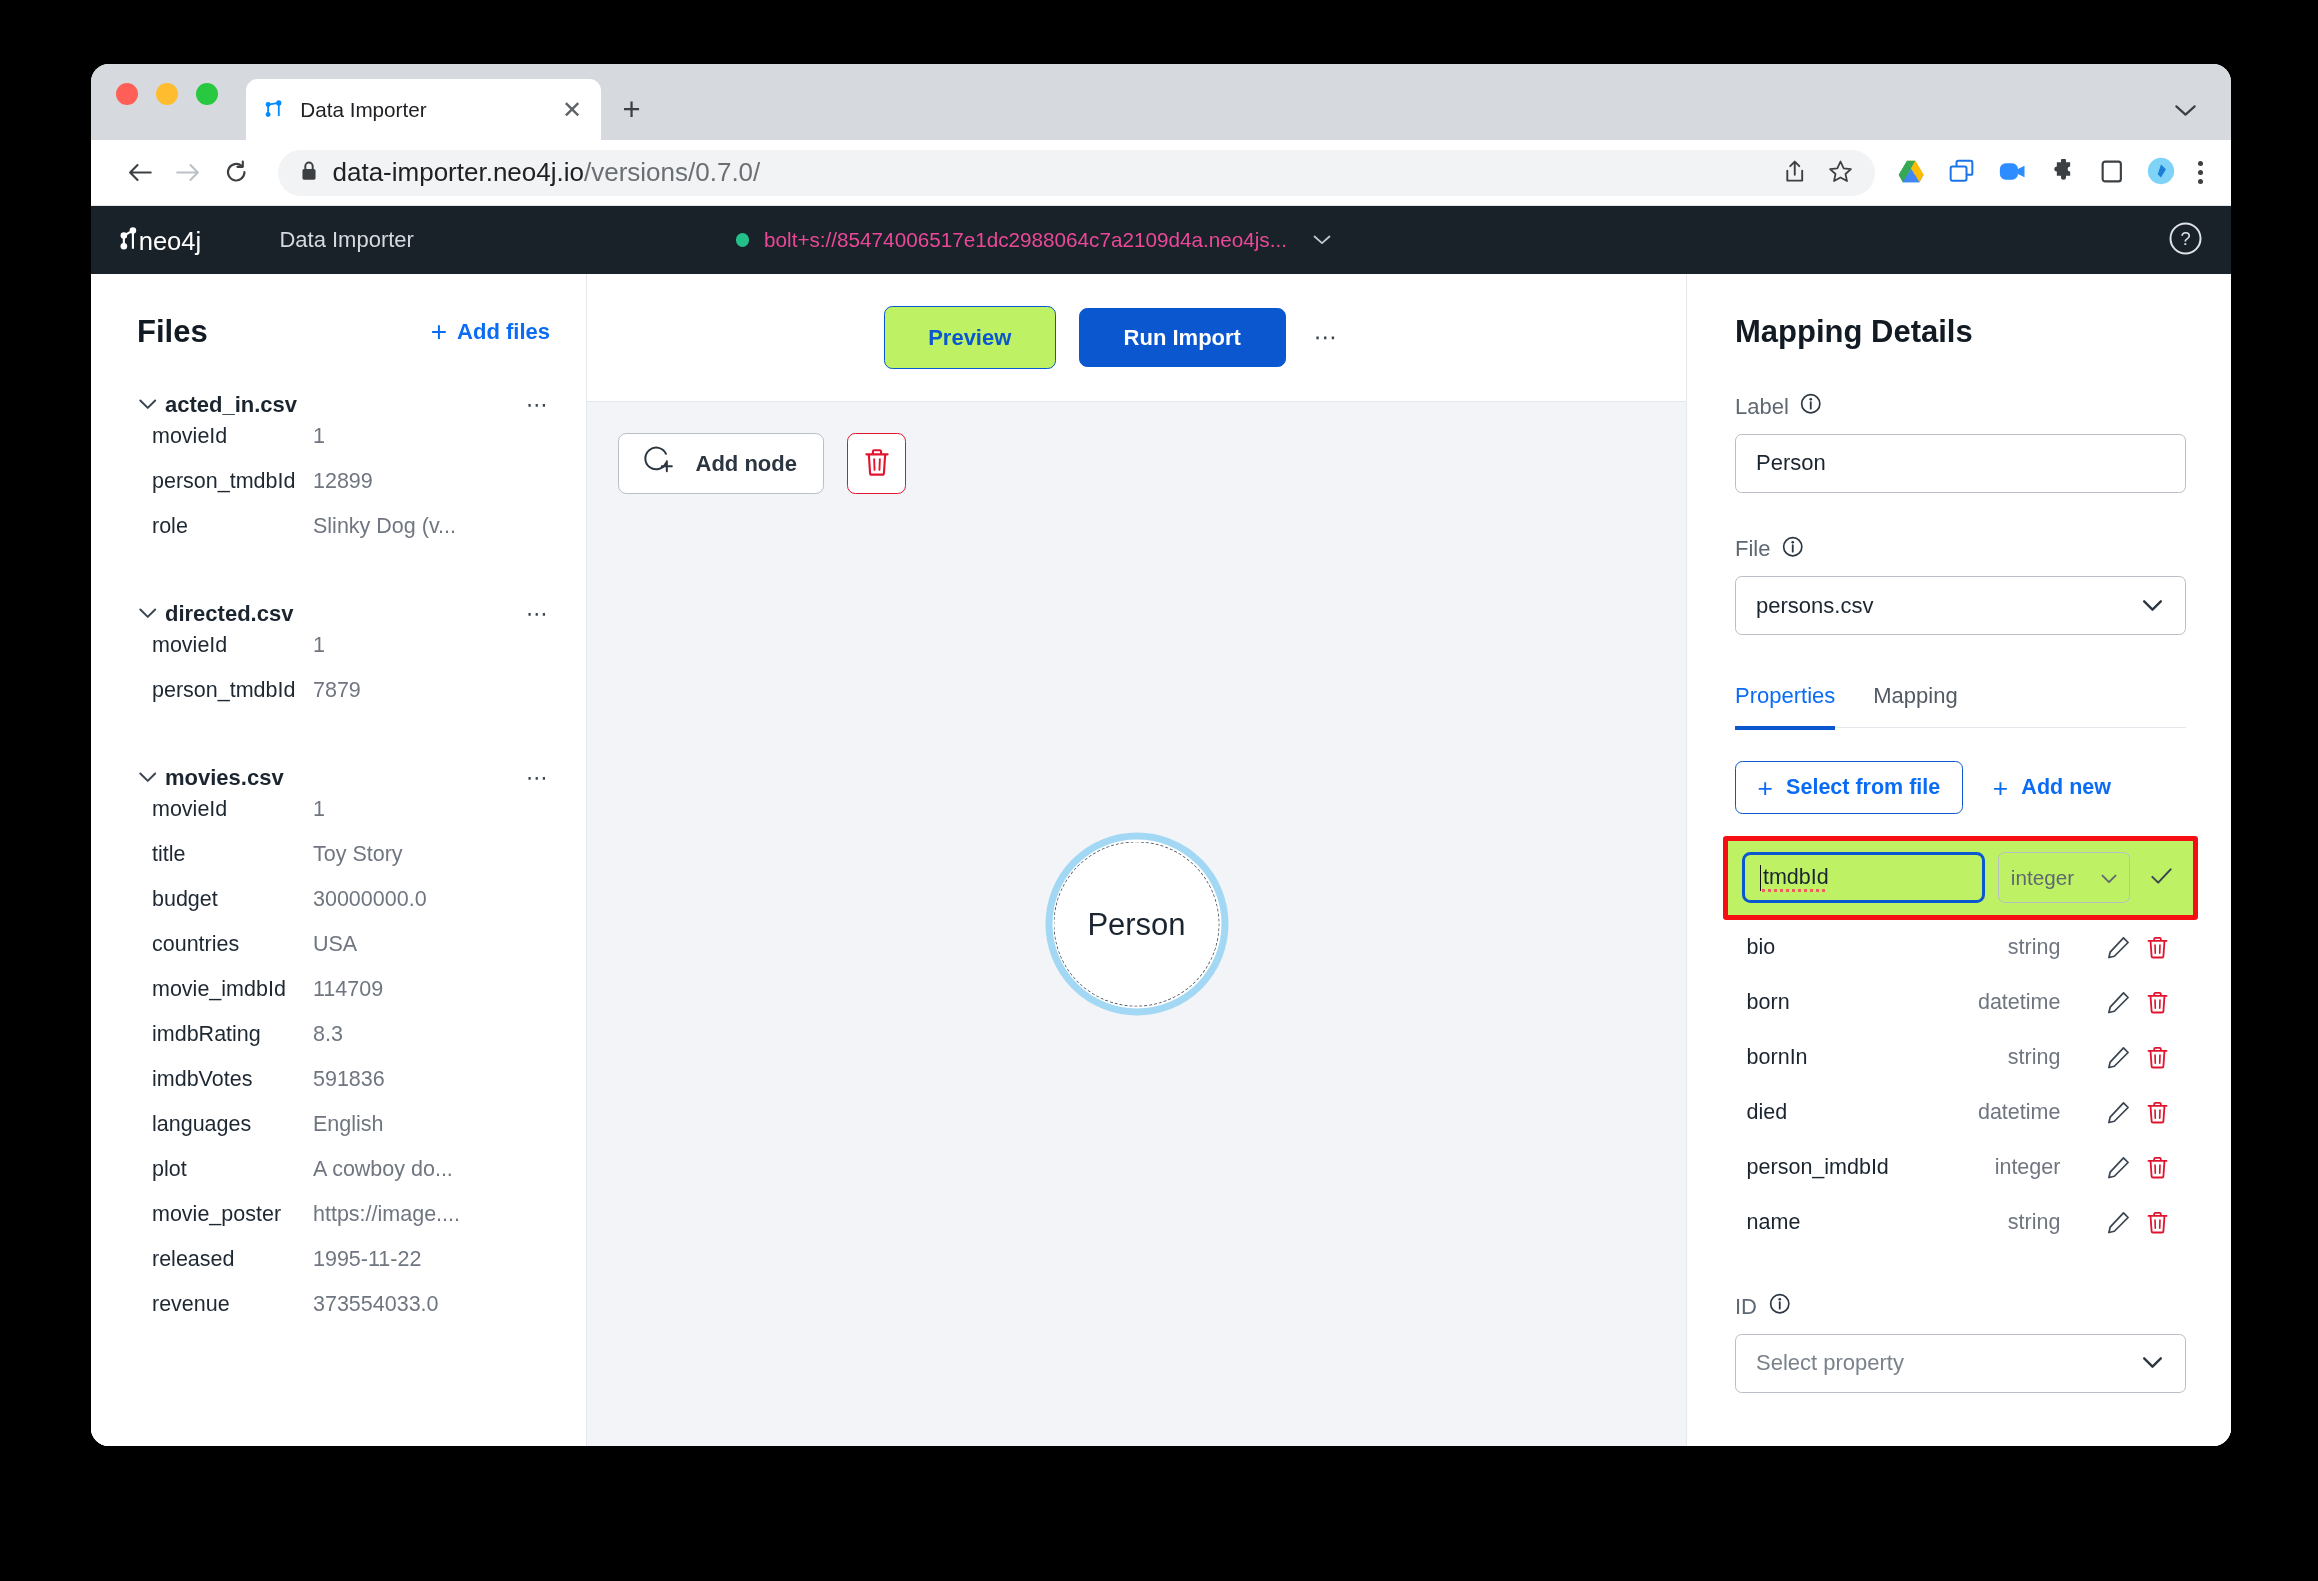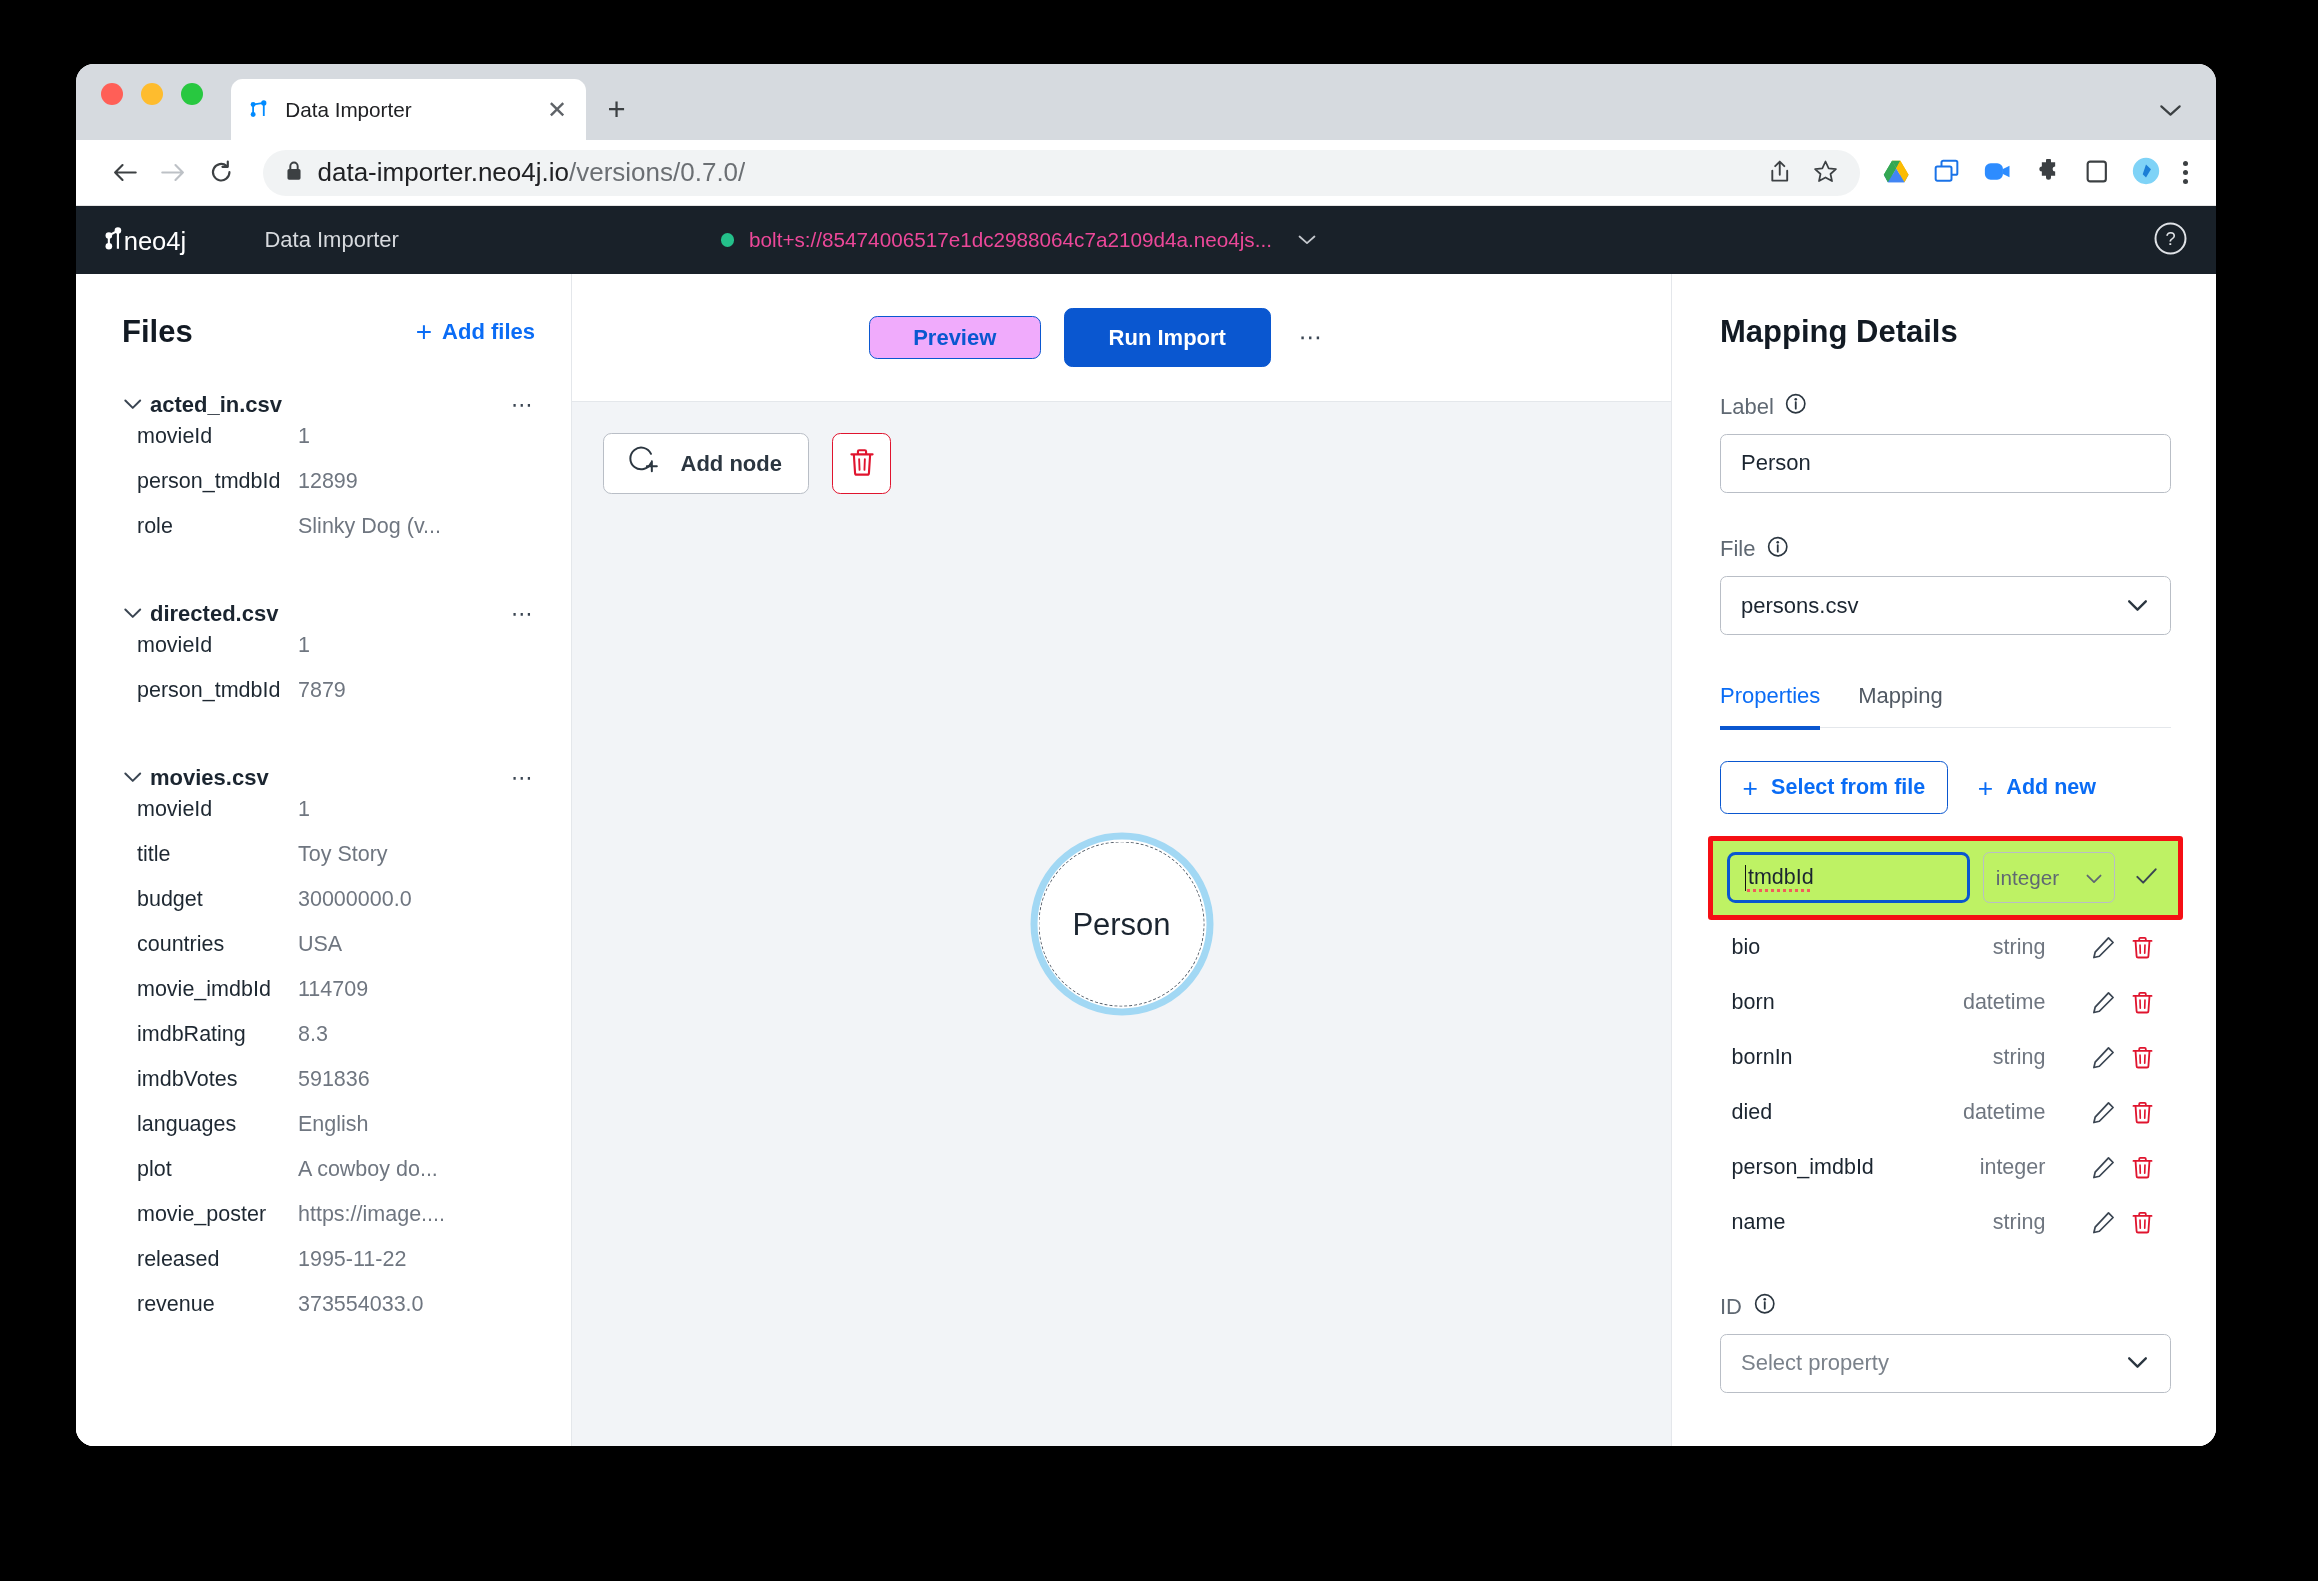--- a/index.html
+++ b/index.html
@@ -6,21 +6,21 @@
   html, body {
     width: 2319px; height: 1582px;
     background: #000;
     font-family: "Liberation Sans", sans-serif;
     overflow: hidden;
   }
 
   
   #browser-window {
     position: absolute;
-    left: 76px; top: 64px;
+    left: 91px; top: 64px;
     width: 2140px; height: 1382px;
     border-radius: 18px;
     overflow: hidden;
     background: #ffffff;
     box-shadow: 0 8.3px 41px rgba(0,0,0,.45);
   }
 
   
   #tab-strip {
     position: relative;
@@ -193,22 +193,22 @@
     display: flex; align-items: center; justify-content: center;
     gap: 23px;
     padding-right: 50px;
   }
   .btn {
     font-size: 22px; font-weight: bold;
     border-radius: 8.3px;
     display: flex; align-items: center; justify-content: center;
   }
   #preview-btn {
-    width: 172px; height: 43px;
-    border: 1.7px solid #0a57d0; color: #0a57d0; background: #f0abfc;
+    width: 172px; height: 63px;
+    border: 1.7px solid #0a57d0; color: #0a57d0; background: #bef264;
   }
   #run-import-btn {
     width: 207px; height: 59px;
     background: #0a57d0; color: #fff; border: 1.7px solid #0a57d0;
   }
   #toolbar-more { color: #3a4552; letter-spacing: 2.5px; font-size: 23px; line-height: 0.6; margin-left: 5px; }
 
   #canvas {
     flex: 1 1 auto;
     background: #f2f4f7;

